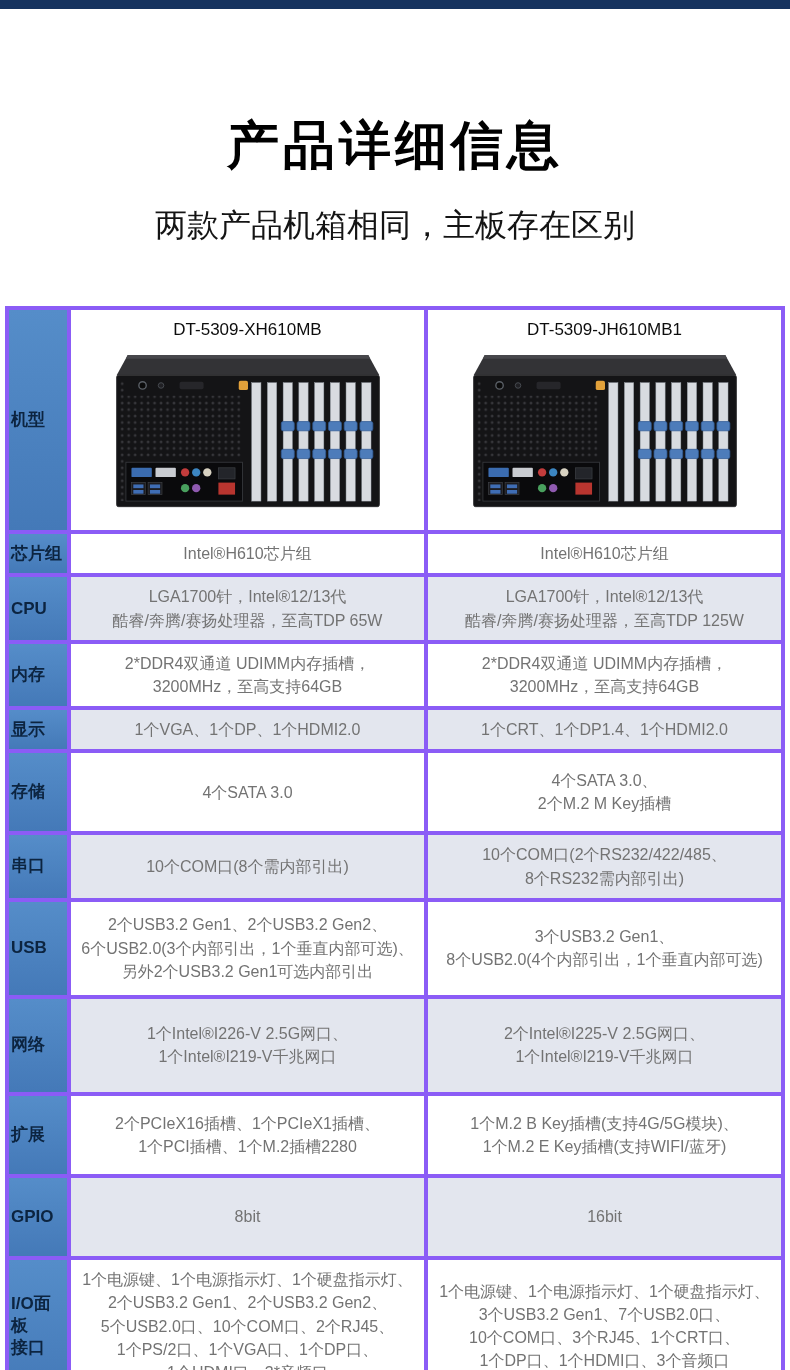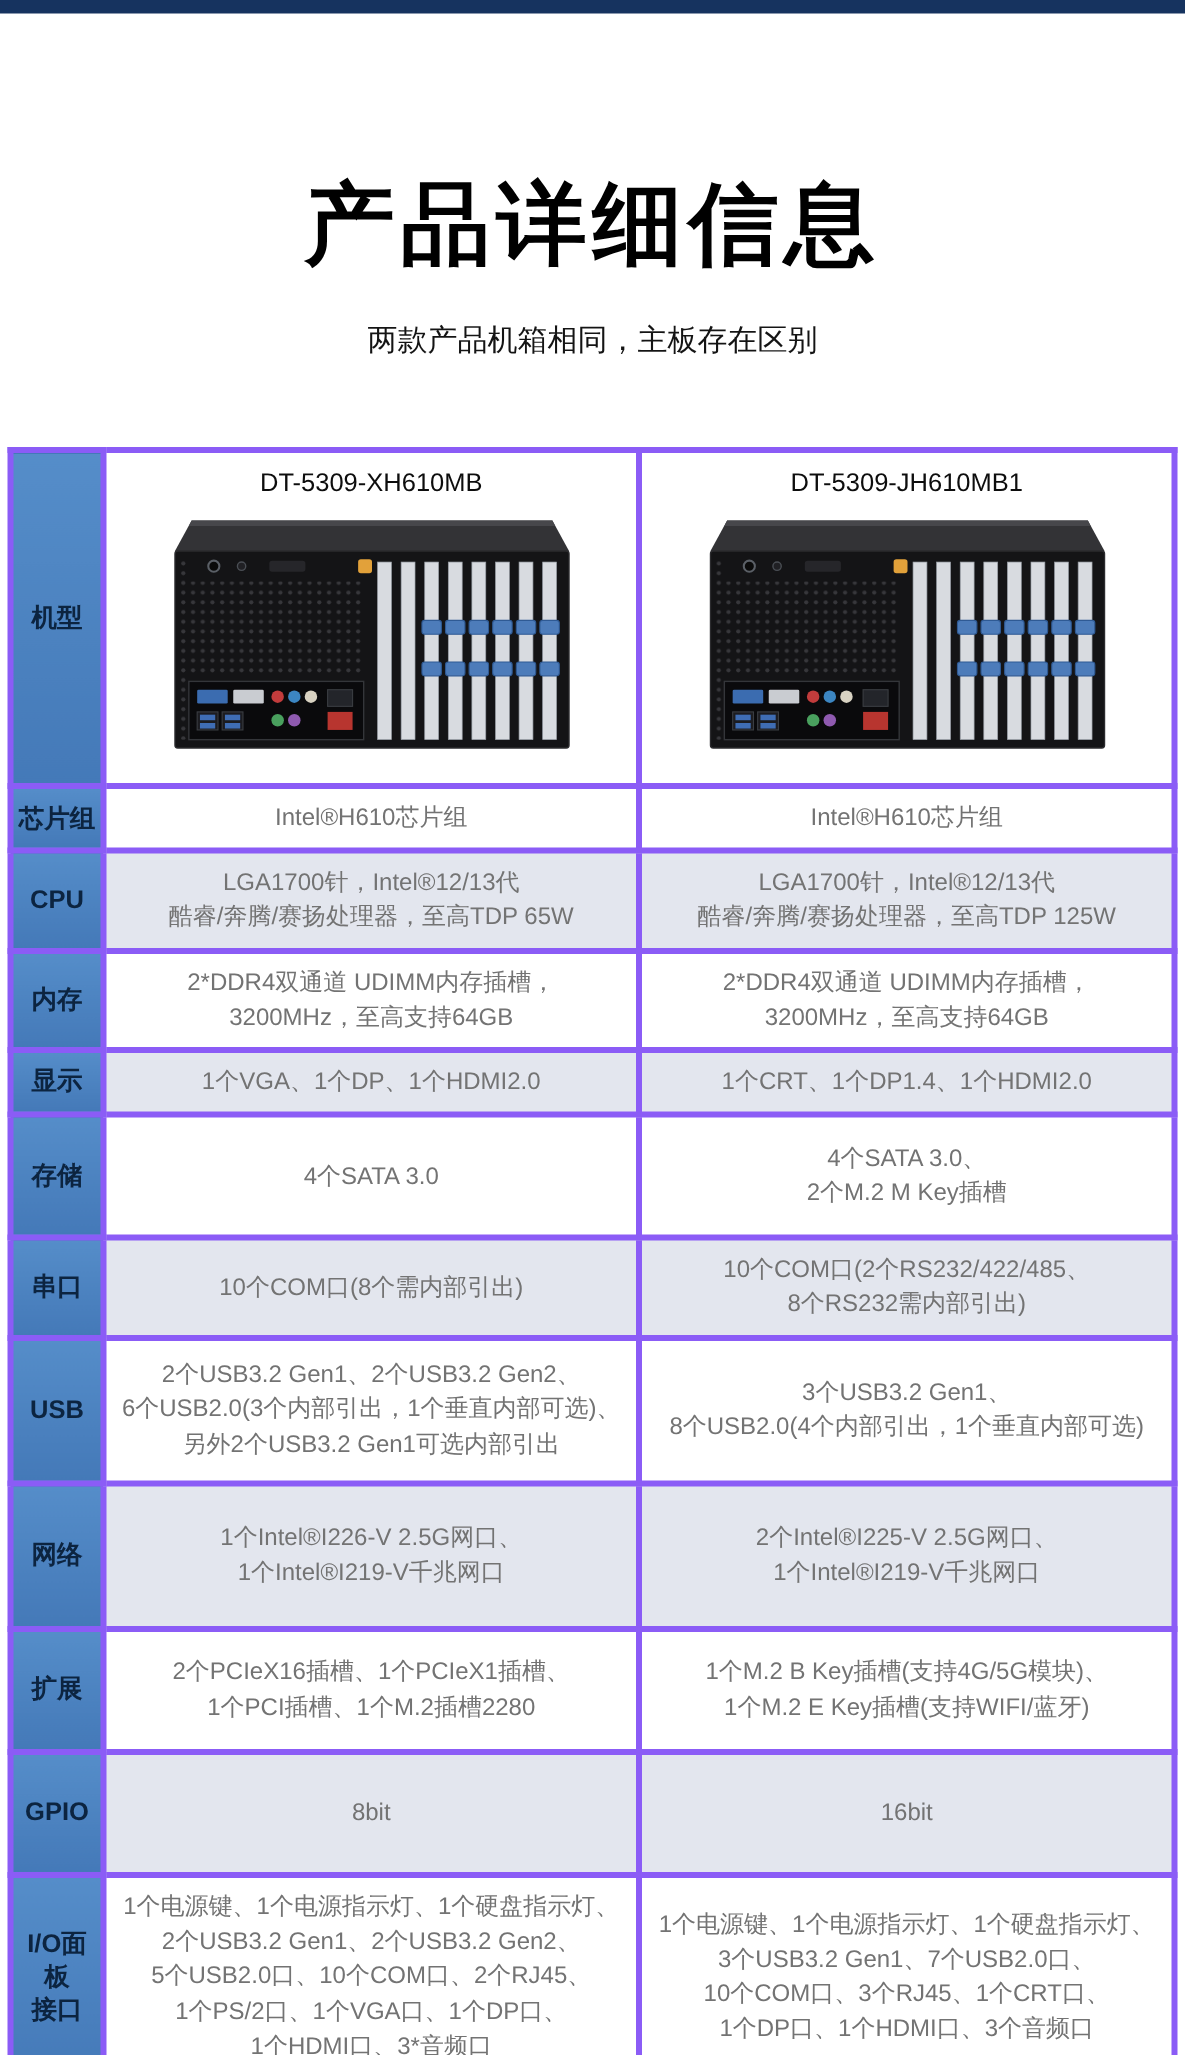--- a/index.html
+++ b/index.html
@@ -13,49 +13,49 @@
     overflow: hidden;
   }
   .top-bar {
     width: 100%;
     height: 9px;
     background: #16335f;
   }
   .page-title {
     margin-top: 108px;
     text-align: center;
-    font-size: 60px;
+    font-size: 52px;
     font-weight: 900;
     letter-spacing: 4px;
     color: #000;
     line-height: 1.1;
   }
   .page-subtitle {
     margin-top: 30px;
     text-align: center;
-    font-size: 20px;
+    font-size: 32px;
     font-weight: 500;
     color: #141414;
   }
   table.spec-table {
     width: 776px;
     margin: 58px auto 0 auto;
     border-collapse: collapse;
     table-layout: fixed;
   }
   .spec-table th, .spec-table td {
     border: 4px solid #8b5cf6;
   }
   .spec-table th.label {
     width: 62px;
     background: linear-gradient(180deg, #558dc9 0%, #4479b8 100%);
     color: #0c2440;
     font-size: 17px;
     font-weight: 600;
-    text-align: center;
+    text-align: left;
     padding: 4px 2px;
     white-space: pre-line;
     line-height: 1.3;
   }
   .spec-table td.cell {
     text-align: center;
     vertical-align: middle;
     font-size: 16px;
     line-height: 1.45;
     color: #737373;

